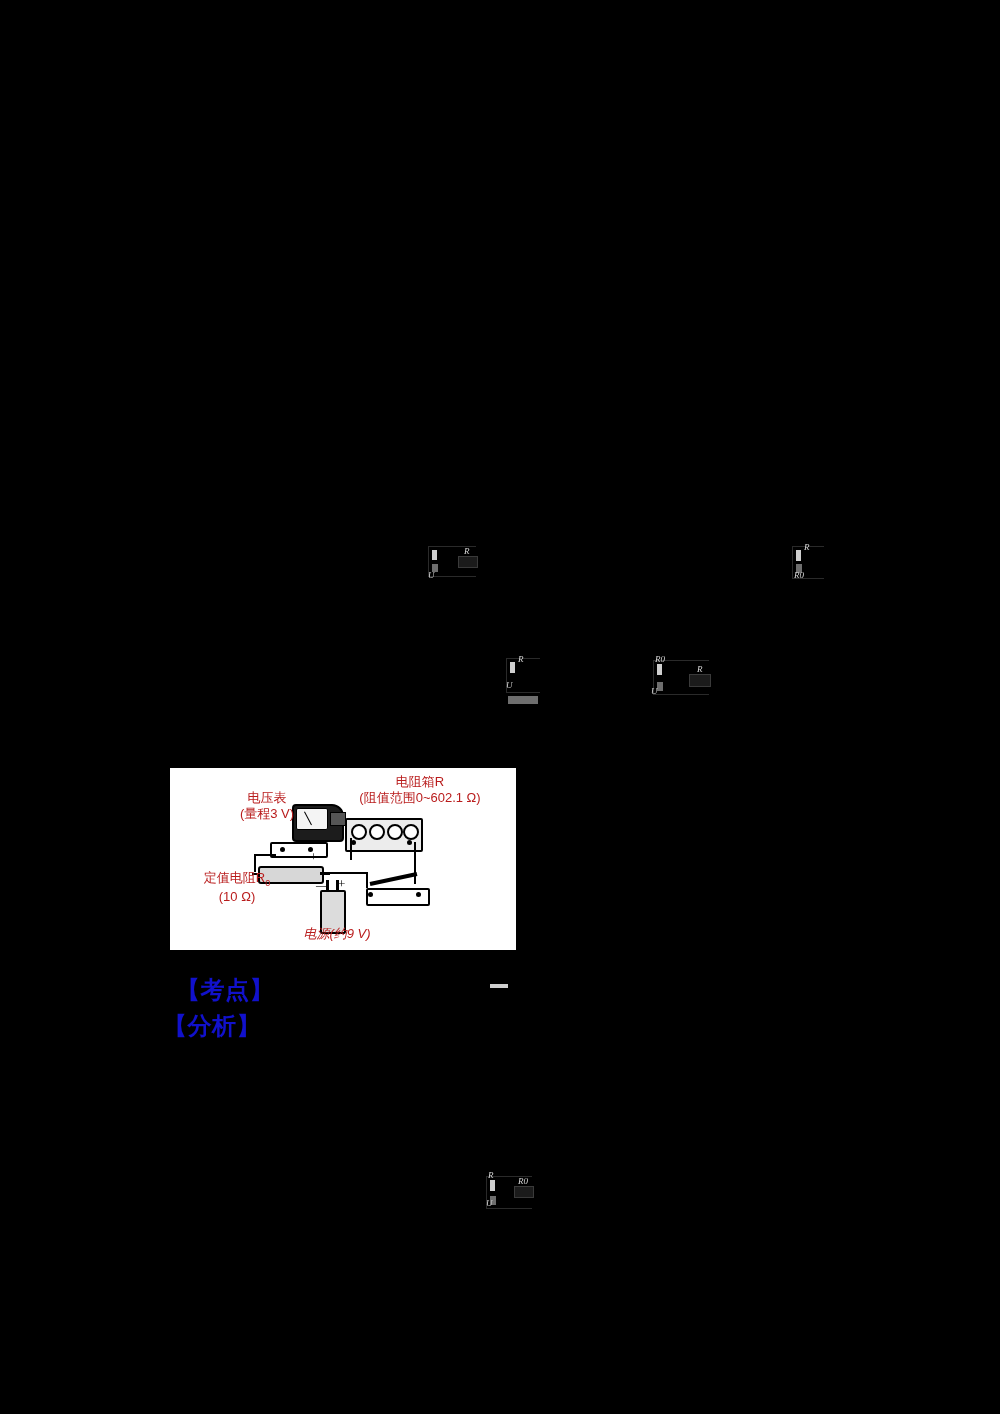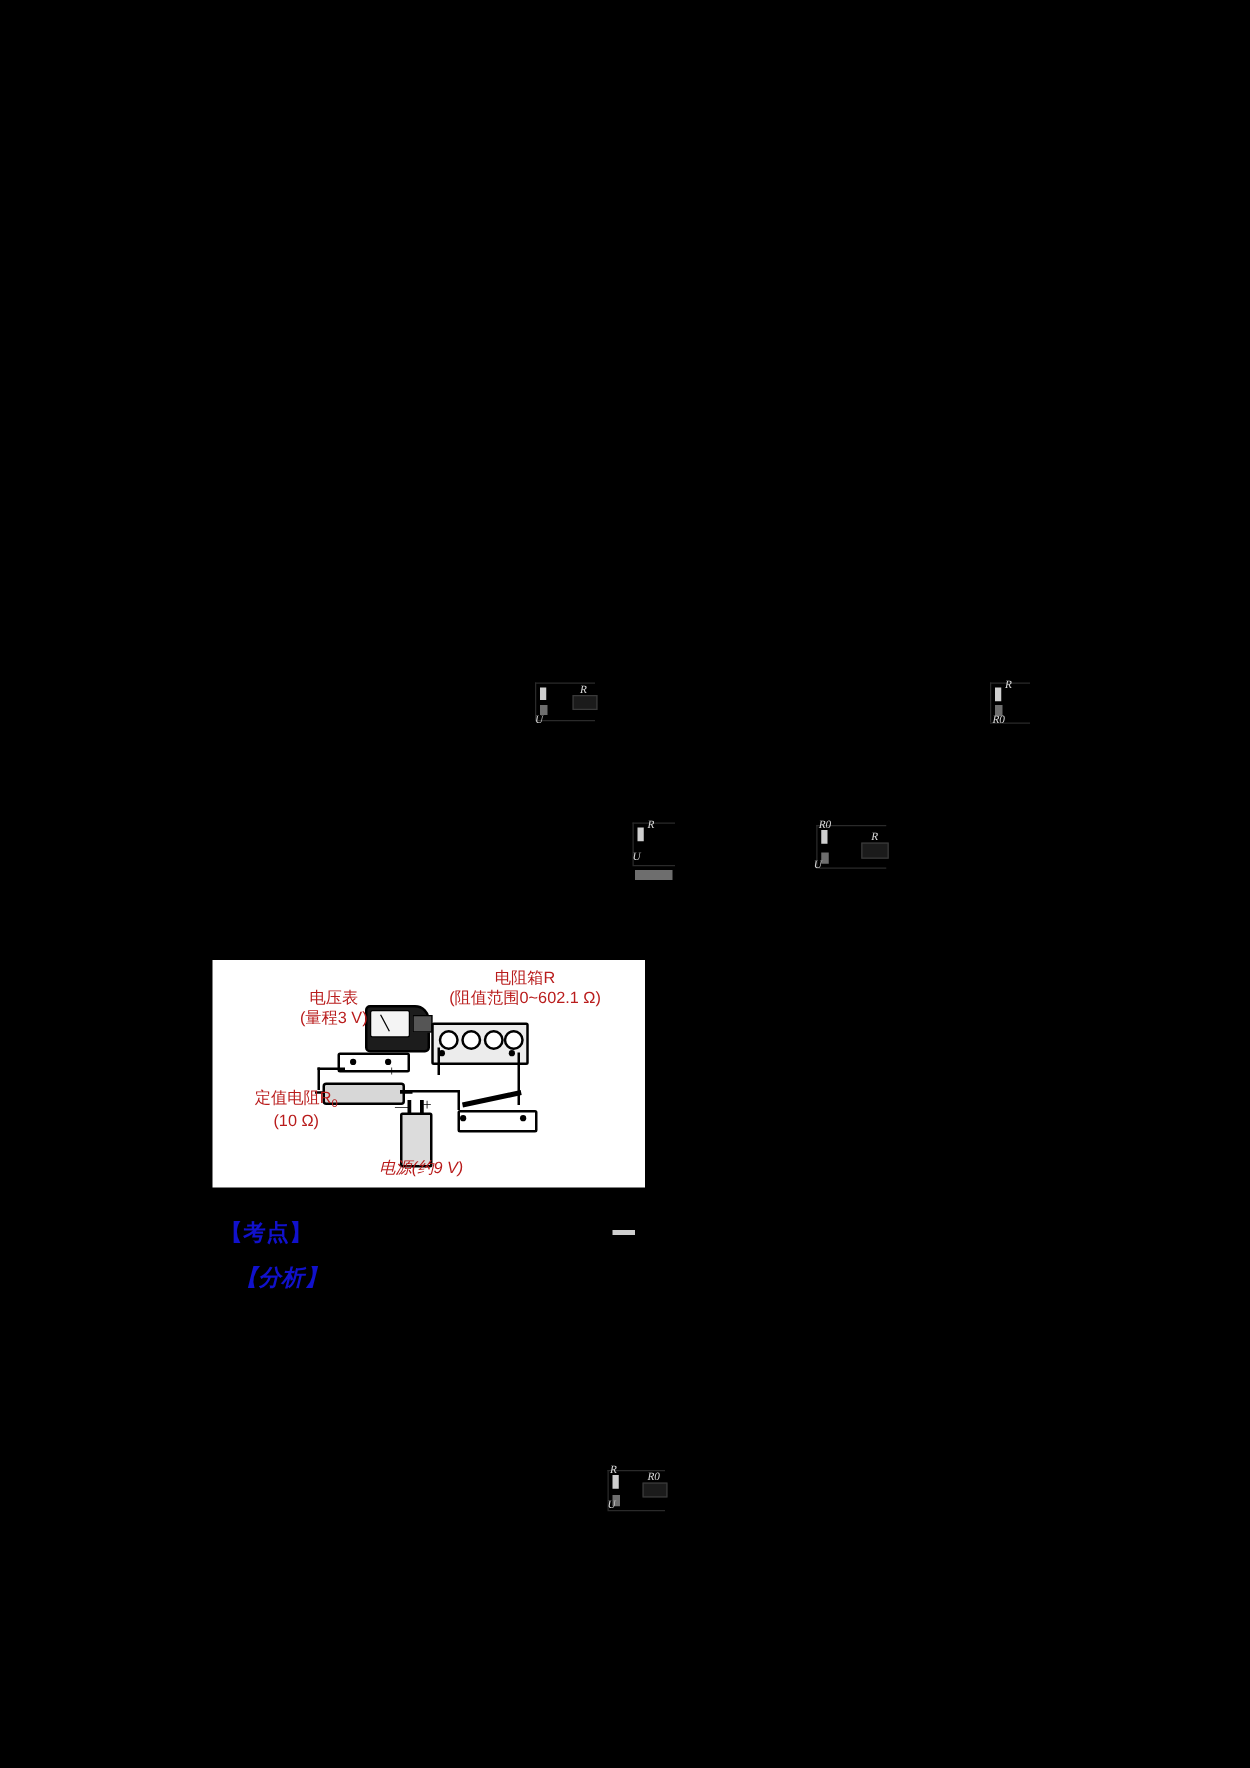--- a/index.html
+++ b/index.html
@@ -87,21 +87,21 @@
     position: absolute;
     background: #000000;
   }
 
   
   .blue-head {
     position: absolute;
     color: #1111cc;
     font-weight: bold;
     font-family: "Liberation Sans", sans-serif;
-    font-size: 18px;
+    font-size: 24px;
     letter-spacing: 0.5px;
     white-space: nowrap;
   }
 
   .dash-mark {
     position: absolute;
     background: #cfcfcf;
   }
 </style>
 </head>
@@ -232,17 +232,17 @@
       <div>(10 Ω)</div>
     </div>
 
     <div class="fig-label" style="left:92px; top:158px; width:150px;font-style:italic;">
       <div>电源(约9 V)</div>
     </div>
   </div>
 
   <div class="blue-head" style="left:176px; top:974px;">【考点】</div>
 
-  <div class="blue-head" style="left:188px; top:1010px;font-style:italic;">【分析】</div>
+  <div class="blue-head" style="left:163px; top:1010px;">【分析】</div>
 
   <div class="dash-mark" style="left:490px; top:984px; width:18px; height:4px;"></div>
 
 </div>
 
 </body></html>

